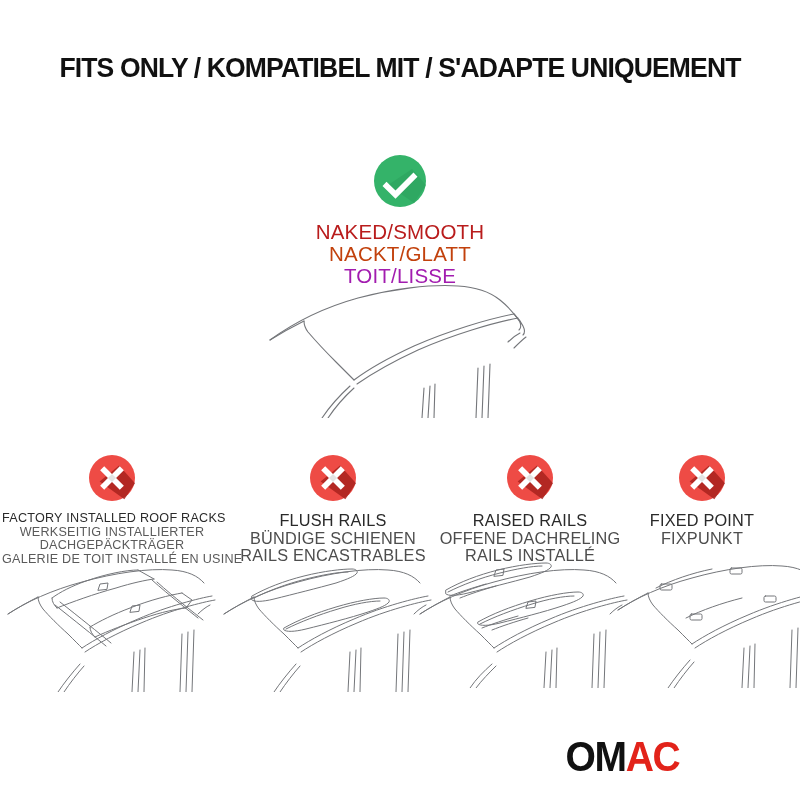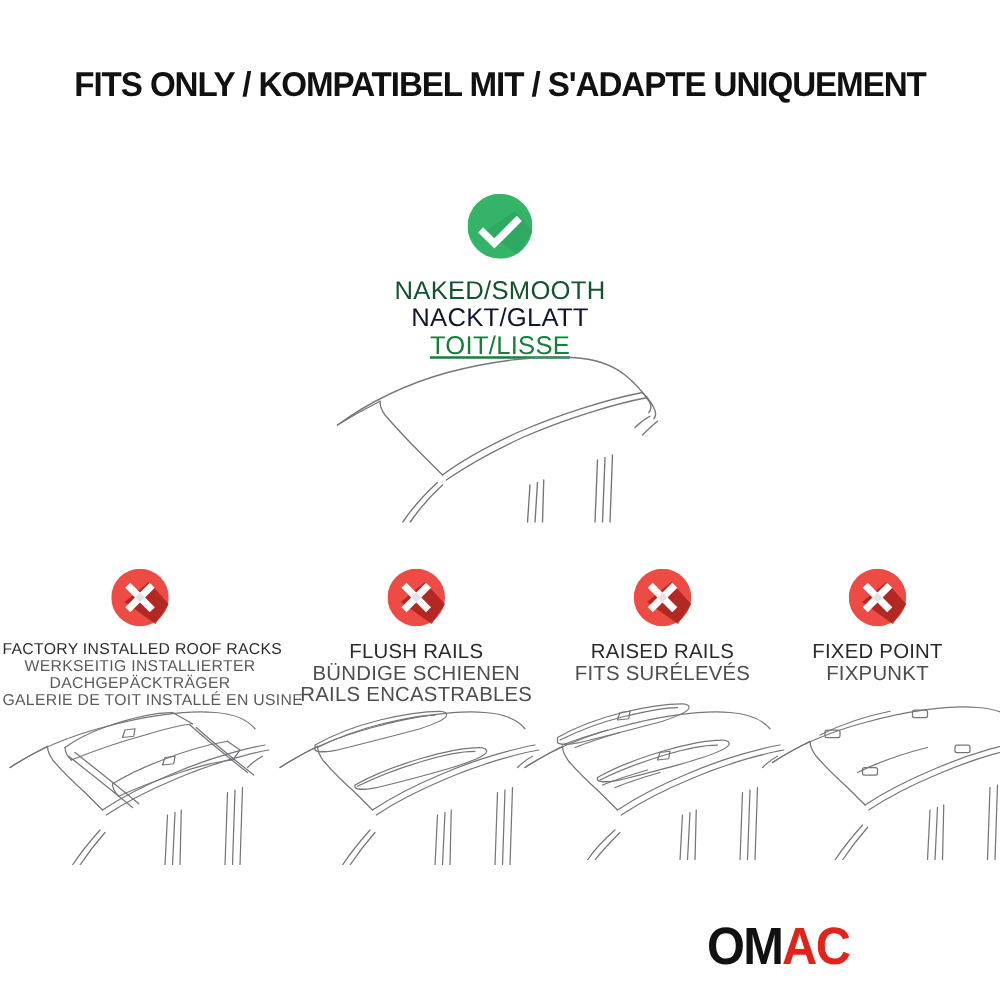--- a/index.html
+++ b/index.html
@@ -34,23 +34,23 @@
   .badge { display:block; margin: 0 auto; }
 
   .ok-labels {
     margin-top: 10px;
     color: #2b2b2b;
     font-size: 20.5px;
     line-height: 22px;
     letter-spacing: 0.2px;
     font-weight: 400;
   }
-  .ok-labels .l1 { color:#14532d; }
-  .ok-labels .l2 { color:#0f172a; }
-  .ok-labels .l3 { color:#15803d;text-decoration:underline; }
+  .ok-labels .l1 { color:#b91c1c; }
+  .ok-labels .l2 { color:#c2410c; }
+  .ok-labels .l3 { color:#a21caf; }
 
   .roof-top {
     position: absolute;
     top: 278px; left: 262px;
     width: 300px; height: 140px;
   }
 
   
   .no-row { position: absolute; top: 455px; left: 0; width: 800px; height: 250px; }
   .col { position: absolute; top: 0; text-align: center; }
@@ -181,21 +181,22 @@
       <span class="col-badge">
         <svg width="46" height="46" viewBox="0 0 52 52" aria-hidden="true">
           <circle cx="26" cy="26" r="26" fill="#ee4b45"></circle>
           <path d="M34 12 L52 32 L40 50 L12 30 Z" fill="#a8221d" opacity="0.85"></path>
           <path d="M17.2 12.6 L26 21.4 L34.8 12.6 L39.4 17.2 L30.6 26 L39.4 34.8 L34.8 39.4 L26 30.6 L17.2 39.4 L12.6 34.8 L21.4 26 L12.6 17.2 Z" fill="#ffffff"></path>
           <path d="M26 21.4 L30.6 26 L26 30.6 L21.4 26 Z" fill="#e3e3e3"></path>
         </svg>
       </span>
       <div class="col-labels">
         <div class="l1">RAISED RAILS</div>
-        <div class="l3">FITS SURÉLEVÉS</div>
+        <div class="l2">OFFENE DACHRELING</div>
+        <div class="l3">RAILS INSTALLÉ</div>
       </div>
     </div>
 
     <div class="col c4">
       <span class="col-badge">
         <svg width="46" height="46" viewBox="0 0 52 52" aria-hidden="true">
           <circle cx="26" cy="26" r="26" fill="#ee4b45"></circle>
           <path d="M34 12 L52 32 L40 50 L12 30 Z" fill="#a8221d" opacity="0.85"></path>
           <path d="M17.2 12.6 L26 21.4 L34.8 12.6 L39.4 17.2 L30.6 26 L39.4 34.8 L34.8 39.4 L26 30.6 L17.2 39.4 L12.6 34.8 L21.4 26 L12.6 17.2 Z" fill="#ffffff"></path>
           <path d="M26 21.4 L30.6 26 L26 30.6 L21.4 26 Z" fill="#e3e3e3"></path>

